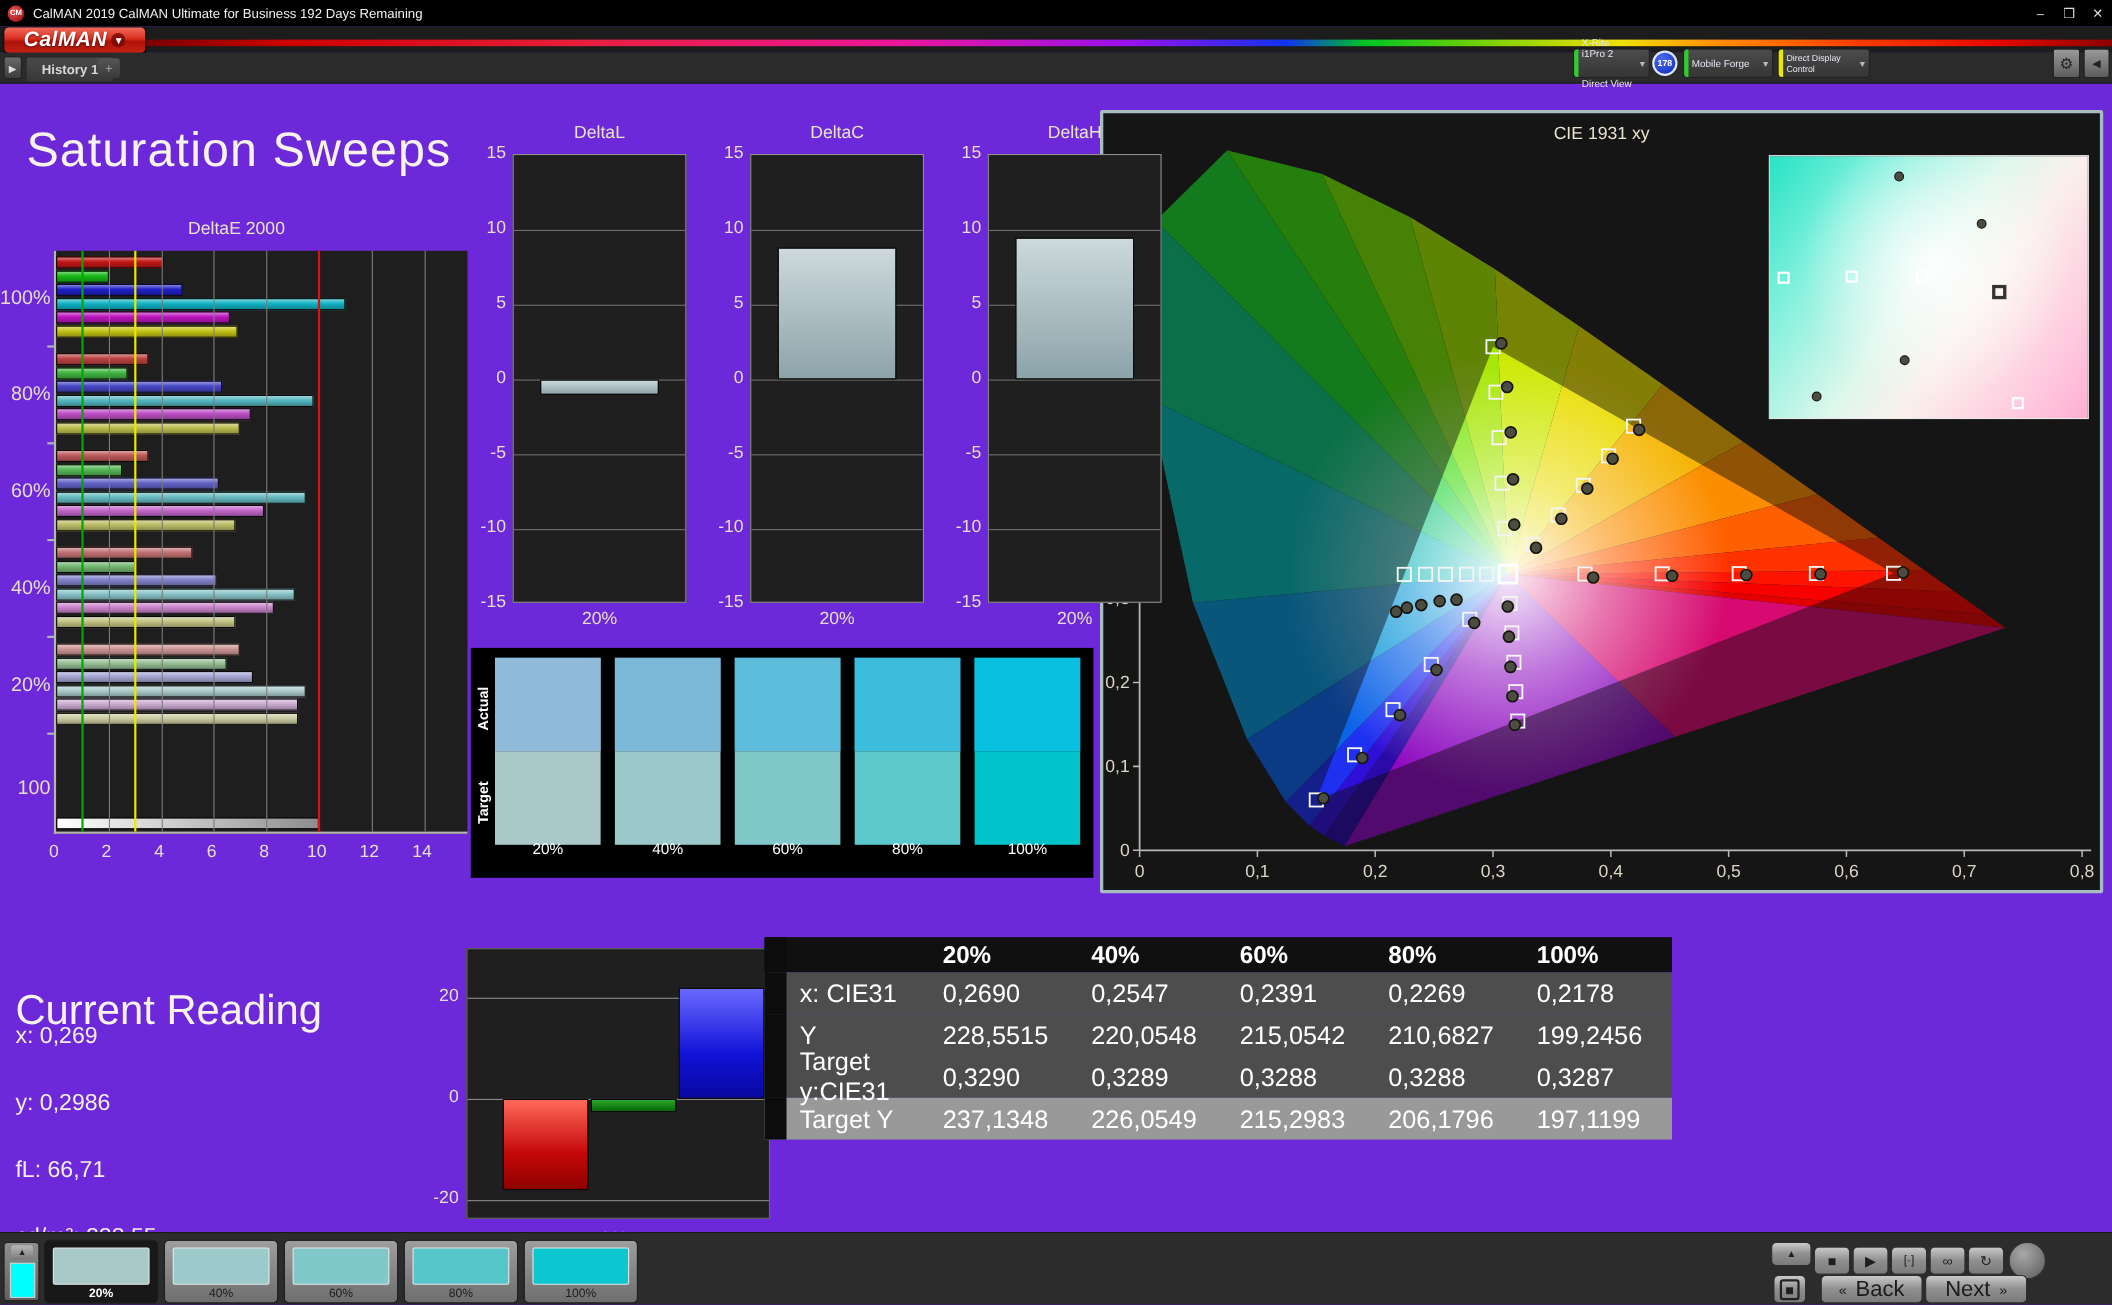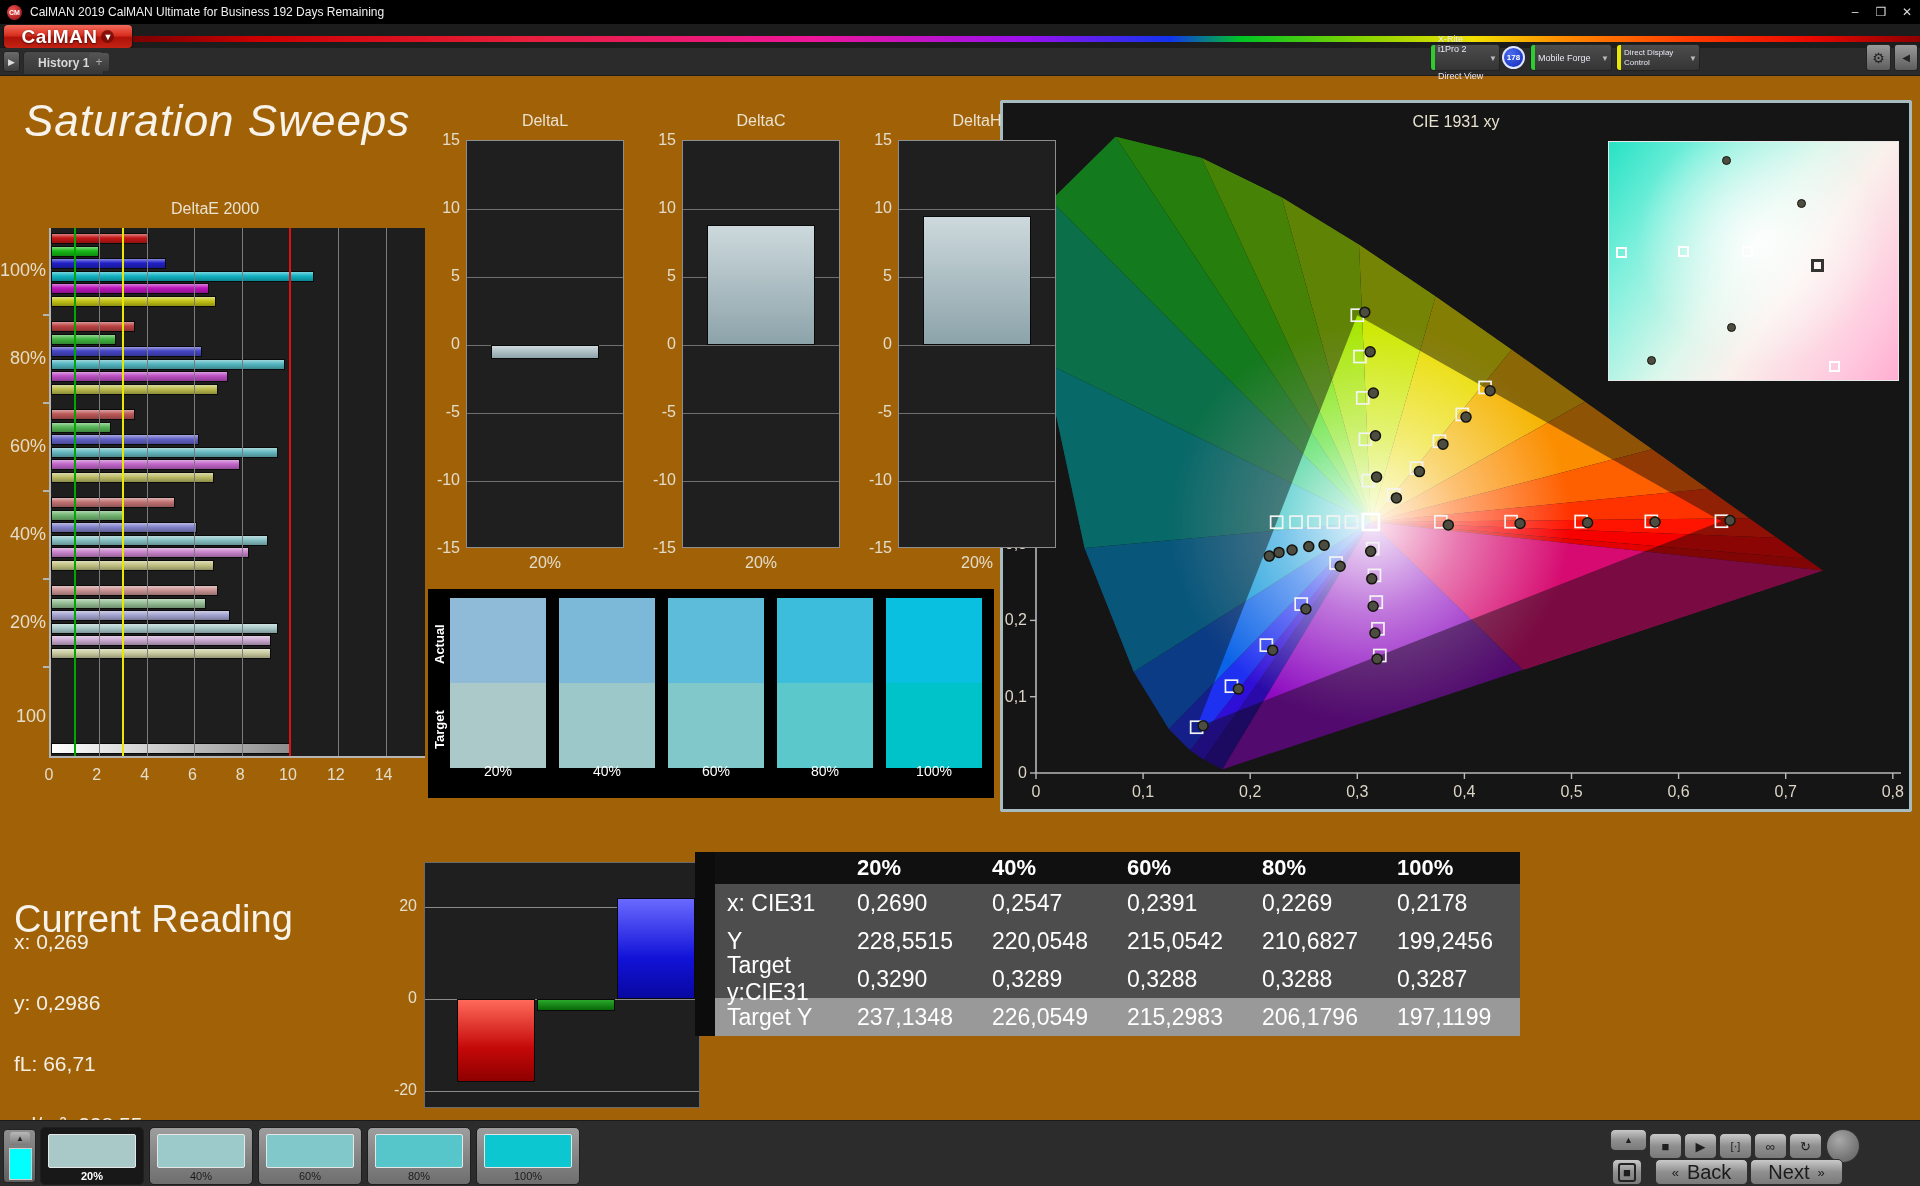--- a/index.html
+++ b/index.html
@@ -1,44 +1,44 @@
 <!DOCTYPE html>
 <html><head>
 <meta charset="utf-8">
 <style>
   html,body{margin:0;padding:0;background:#1a1a1a;}
   *{box-sizing:border-box;font-family:"Liberation Sans",sans-serif;}
-  #screen{position:relative;width:1920px;height:1186px;background:#a16207;overflow:hidden;}
+  #screen{position:relative;width:1920px;height:1186px;background:#6d28d9;overflow:hidden;}
   .abs{position:absolute;}
   
   #titlebar{position:absolute;left:0;top:0;width:1920px;height:24px;background:#000;display:flex;align-items:center;}
   #app-icon{width:15px;height:15px;border-radius:50%;background:radial-gradient(circle at 35% 35%,#f05050,#8a0a0a);color:#fff;font-size:7px;display:flex;align-items:center;justify-content:center;margin:0 8px 0 7px;font-weight:bold;}
   #win-title{color:#f0f0f0;font-size:12px;}
   #win-controls{position:absolute;right:0;top:0;height:24px;display:flex;}
   .winbtn{width:26px;height:24px;color:#ddd;font-size:12px;display:flex;align-items:center;justify-content:center;}
   
   #logo-row{position:absolute;left:0;top:24px;width:1920px;height:24px;background:#1c1c1c;}
-  #logo{position:absolute;left:4px;top:1px;width:128px;height:23px;background:linear-gradient(#f26a5a 0%,#d92f1f 45%,#b01208 55%,#c22315 100%);border-radius:4px;display:flex;align-items:center;justify-content:center;box-shadow:0 1px 2px #000;}
+  #logo{position:absolute;left:4px;top:1px;width:128px;height:23px;background:linear-gradient(#f26a5a 0%,#d92f1f 45%,#b01208 55%,#c22315 100%);border-radius:4px;display:flex;align-items:center;justify-content:center;box-shadow:0 1px 2px #000;font-style:italic;}
   #logo-text{color:#fff;font-weight:bold;font-size:19px;letter-spacing:.5px;text-shadow:0 1px 2px rgba(0,0,0,.6);}
   #logo-dd{color:#fff;font-size:9px;margin-left:4px;background:rgba(120,10,5,.85);border-radius:50%;width:13px;height:13px;display:flex;align-items:center;justify-content:center;}
   #rainbow{position:absolute;left:133px;top:12px;height:6px;right:0;
     background:linear-gradient(to right,#7a0000 0%,#cc0000 7%,#e81f3c 22%,#ee1699 38%,#9911ee 50%,#1133ee 58%,#00c424 62%,#8ad400 69%,#f0e000 75%,#ff8c00 80%,#ff3c00 87%,#e80800 94%,#8e0000 100%);}
   
   #tab-row{position:absolute;left:0;top:48px;width:1920px;height:28px;background:#2b2b2b;border-bottom:1px solid #1d1d1d;}
   #tab-arrow{position:absolute;left:3px;top:3px;width:17px;height:21px;background:linear-gradient(#6a6a6a,#3c3c3c);border-radius:3px;color:#ddd;font-size:9px;display:flex;align-items:center;justify-content:center;border:1px solid #222;}
   .tab{position:absolute;left:23px;top:3px;height:23px;background:linear-gradient(#4a4a4a,#383838);border:1px solid #262626;border-bottom:none;border-radius:4px 4px 0 0;color:#d8d8d8;font-size:12px;font-weight:bold;display:flex;align-items:center;padding:0 14px;}
   #tab-add{position:absolute;left:89px;top:5px;width:20px;height:18px;background:linear-gradient(#555,#3a3a3a);border-radius:3px;color:#aaa;font-size:12px;display:flex;align-items:center;justify-content:center;}
   
   .tb-box{position:absolute;top:44px;height:27px;background:linear-gradient(#4c4c4c,#353535);border:1px solid #222;border-radius:3px;color:#e8e8f4;display:flex;flex-direction:column;justify-content:center;padding:1px 14px 1px 7px;font-size:9px;line-height:10px;}
   .tb-stripe{position:absolute;left:0;top:0;bottom:0;width:4px;border-radius:3px 0 0 3px;}
   .tb-dd{position:absolute;right:2px;top:9px;color:#bbb;font-size:8px;}
   #tb-badge{position:absolute;top:46px;width:23px;height:23px;border-radius:50%;background:radial-gradient(circle at 35% 30%,#4a6cf0,#1028b8);border:2px solid #dfe6ff;color:#fff;font-size:8px;display:flex;align-items:center;justify-content:center;font-weight:bold;}
   .tb-sq{position:absolute;top:44px;width:25px;height:27px;background:linear-gradient(#9a9a9a,#5d5d5d);border:1px solid #222;border-radius:3px;color:#222;display:flex;align-items:center;justify-content:center;font-size:14px;}
   
-  #page-title{position:absolute;left:24px;top:96px;font-size:44px;color:#f7f3ea;letter-spacing:1px;font-style:italic;}
+  #page-title{position:absolute;left:24px;top:112px;font-size:44px;color:#f7f3ea;letter-spacing:1px;}
   
   .ctitle{position:absolute;color:#e9e2d0;font-size:16px;text-align:center;}
   .alabel{position:absolute;color:#e4ddcb;font-size:16px;}
   .plot{position:absolute;background:#1f1f1f;border:1px solid #6a6a6a;}
   
   #de-plot{left:49px;top:228px;width:376px;height:530px;border:none;border-left:2px solid #b5b5b5;border-bottom:2px solid #b5b5b5;background:#1e1e1e;}
   .de-grid{position:absolute;top:0;bottom:0;width:1px;background:#7c7c7c;z-index:4;}
   .de-ref{position:absolute;top:0;bottom:0;width:2px;z-index:5;}
   .de-bar{position:absolute;height:11px;border:1px solid #0a0a0a;background-image:linear-gradient(to bottom,rgba(255,255,255,.45),rgba(255,255,255,0) 45%,rgba(0,0,0,.25));z-index:3;}
   .de-glabel{position:absolute;color:#e4ddcb;font-size:18px;text-align:right;width:46px;}

